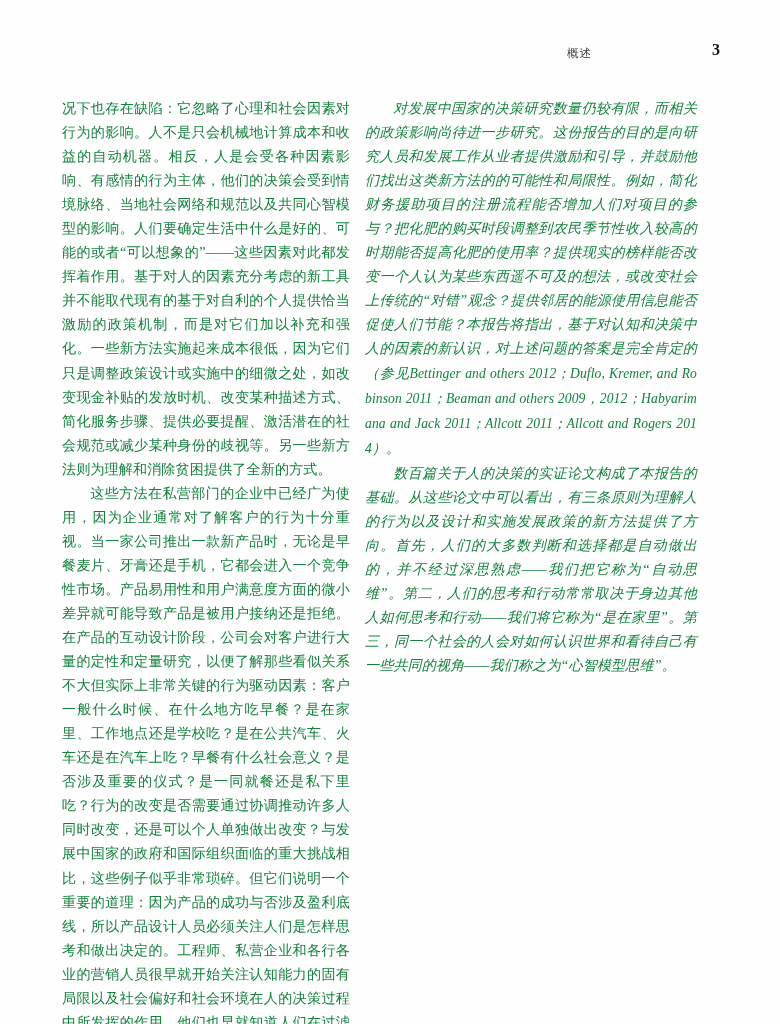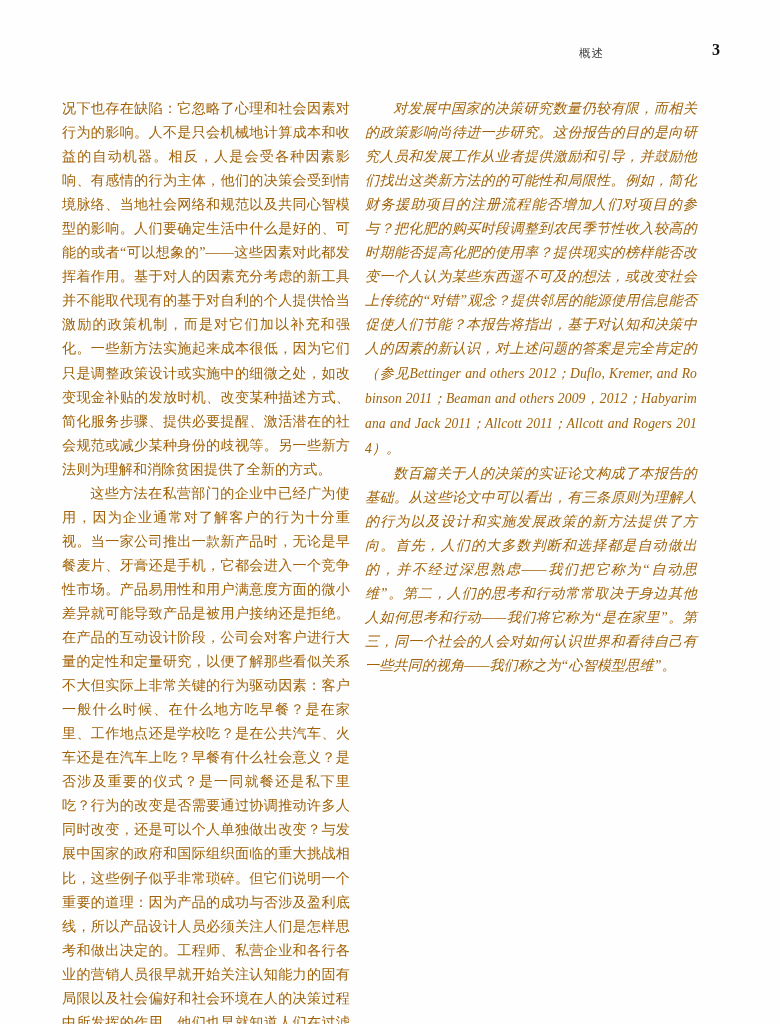--- a/index.html
+++ b/index.html
@@ -24,21 +24,21 @@
   
   .running-head {
     position: absolute;
     top: 44px;
     left: 60px;
     right: 60px;
     height: 22px;
   }
   .running-head-title {
     position: absolute;
-    right: 116px;
+    right: 128px;
     top: 2px;
     font-size: 11.5px;
     letter-spacing: 1px;
     color: #3b3b3b;
     font-family: Liberation Mono, monospace;
   }
   .running-head-folio {
     position: absolute;
     right: 0;
     top: -3px;
@@ -64,21 +64,21 @@
   .col-left  { left: 62px;  width: 288px; }
   .col-right { left: 365px; width: 332px; font-style: italic; }
 
   .para {
     margin: 0 0 0 0;
     font-size: 14.1px;
     line-height: 24.05px;
     text-align: justify;
     text-justify: inter-ideograph;
     text-indent: 0;
-    color: #a16207;
+    color: #15803d;
     letter-spacing: 0.1px;
     word-break: break-all;
   }
   .para.indent {
     text-indent: 2em;
   }
   
   .cite {
     font-size: 13.6px;
     letter-spacing: 0.1px;

